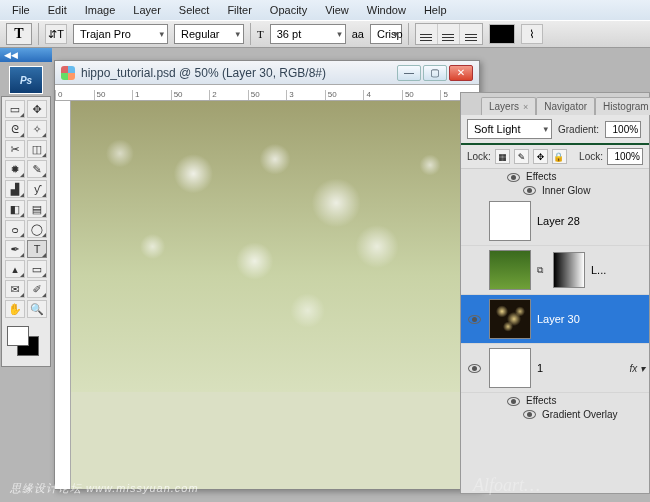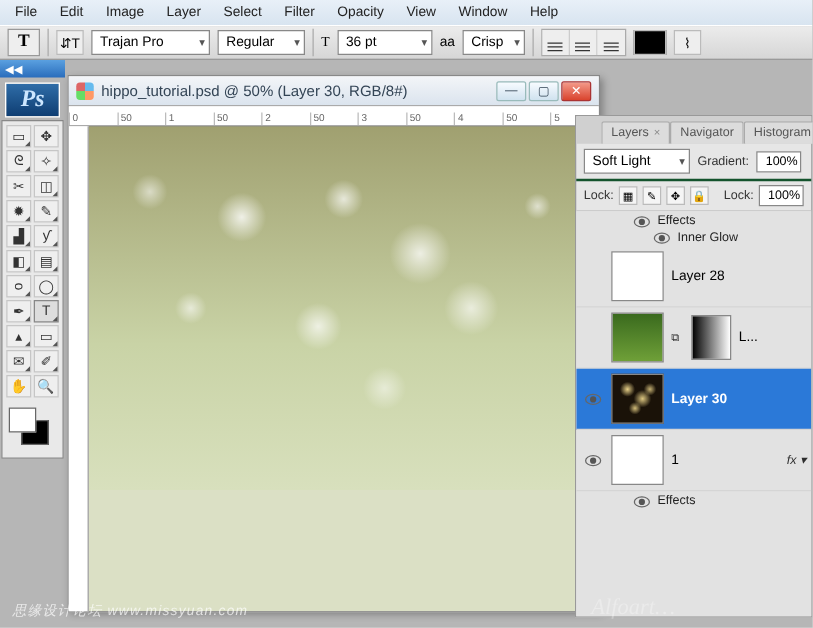--- a/index.html
+++ b/index.html
@@ -19,21 +19,21 @@
 .align-group { display: flex; gap: 0; border: 1px solid #aaa; }
 .align-group div { width: 22px; height: 20px; background: #eee; border-right: 1px solid #ccc; display: flex; align-items: center; justify-content: center; }
 .align-group div:last-child { border-right: none; }
 .line-icon { display: inline-block; width: 12px; }
 .line-icon::before { content: ""; display: block; height: 1px; background: #333; box-shadow: 0 3px 0 #333, 0 6px 0 #333; }
 
 
 .tool-ribbon { position: absolute; left: 0; top: 48px; width: 52px; }
 .tool-header { height: 14px; background: linear-gradient(#5aa0e0,#2a6dbc); display: flex; align-items: center; padding-left: 4px; }
 .tool-header span { color: #fff; font-size: 9px; }
-.ps-badge { width: 44px; height: 28px; background: linear-gradient(#2f6da8,#0e3d72); margin: 4px auto 2px; display: flex; align-items: center; justify-content: center; color: #cde7ff; font-weight: bold; font-style: italic; font-size: 19px; border: 1px solid #fff; font-family: Liberation Serif, serif; }
+.ps-badge { width: 34px; height: 28px; background: linear-gradient(#2f6da8,#0e3d72); margin: 4px auto 2px; display: flex; align-items: center; justify-content: center; color: #cde7ff; font-weight: bold; font-style: italic; font-size: 10px; border: 1px solid #fff; }
 .toolbox { width: 50px; margin: 0 auto; background: #e9e9e9; border: 1px solid #888; padding: 3px 3px 6px; display: flex; flex-direction: column; gap: 2px; }
 .tool-row { display: flex; gap: 2px; }
 .tool { width: 21px; height: 18px; background: #efefef; border: 1px solid #c6c6c6; position: relative; display: flex; align-items: center; justify-content: center; font-size: 11px; color: #333; }
 .tool.active { background: #ddd; border-color: #888; }
 .tool .tri { position: absolute; right: 0; bottom: 0; width: 0; height: 0; border-right: 4px solid #555; border-top: 4px solid transparent; }
 .swatches { margin-top: 4px; position: relative; width: 38px; height: 36px; }
 .swatch-fg { position: absolute; left: 2px; top: 2px; width: 22px; height: 20px; background: #fff; border: 1px solid #666; }
 .swatch-bg { position: absolute; left: 12px; top: 12px; width: 22px; height: 20px; background: #000; border: 1px solid #666; }
 
 
@@ -116,21 +116,21 @@
 <div class="optbar">
   <div class="tool-chip">T</div>
   <div class="divider"></div>
   <div class="icon-btn">⇵T</div>
   <div class="dropdown" style="width:95px">Trajan Pro</div>
   <div class="dropdown" style="width:70px">Regular</div>
   <div class="divider"></div>
   <span style="font-family:serif">T</span>
   <div class="dropdown" style="width:76px">36 pt</div>
   <span>aa</span>
-  <div class="dropdown" style="width:50px">Crisp</div>
+  <div class="dropdown" style="width:32px">Crisp</div>
   <div class="divider"></div>
   <div class="align-group">
     <div>
         <span class="line-icon"></span>
       </div>
     <div>
         <span class="line-icon"></span>
       </div>
     <div>
         <span class="line-icon"></span>
@@ -273,33 +273,37 @@
       <span class="link-icon">⧉</span>
       <div class="mask"></div>
       <div class="lname">L...</div>
     </div>
 
     <div class="layer sel">
       <div class="vis">
           <span class="eye-icon"></span>
         </div>
       <div class="thumb bokeh"></div>
-      <div class="lname" style="font-weight:bold">Layer 30</div>
+      <div class="lname" style="font-weight:normal">Layer 30</div>
     </div>
 
     <div class="layer">
       <div class="vis">
           <span class="eye-icon"></span>
         </div>
       <div class="thumb"></div>
       <div class="lname">1</div>
       <span class="fx">fx ▾</span>
     </div>
     <div class="effects-lbl">
       <span class="eye-icon"></span>
       <span>Effects</span>
     </div>
+    <div class="effect-item">
+      <span class="eye-icon"></span>
+      <span>Gradient Overlay</span>
+    </div>
 
   </div>
 </div>
 
 <div class="wm">思缘设计论坛  www.missyuan.com</div>
 <div class="wmA">Alfoart…</div>
 
 </body></html>

